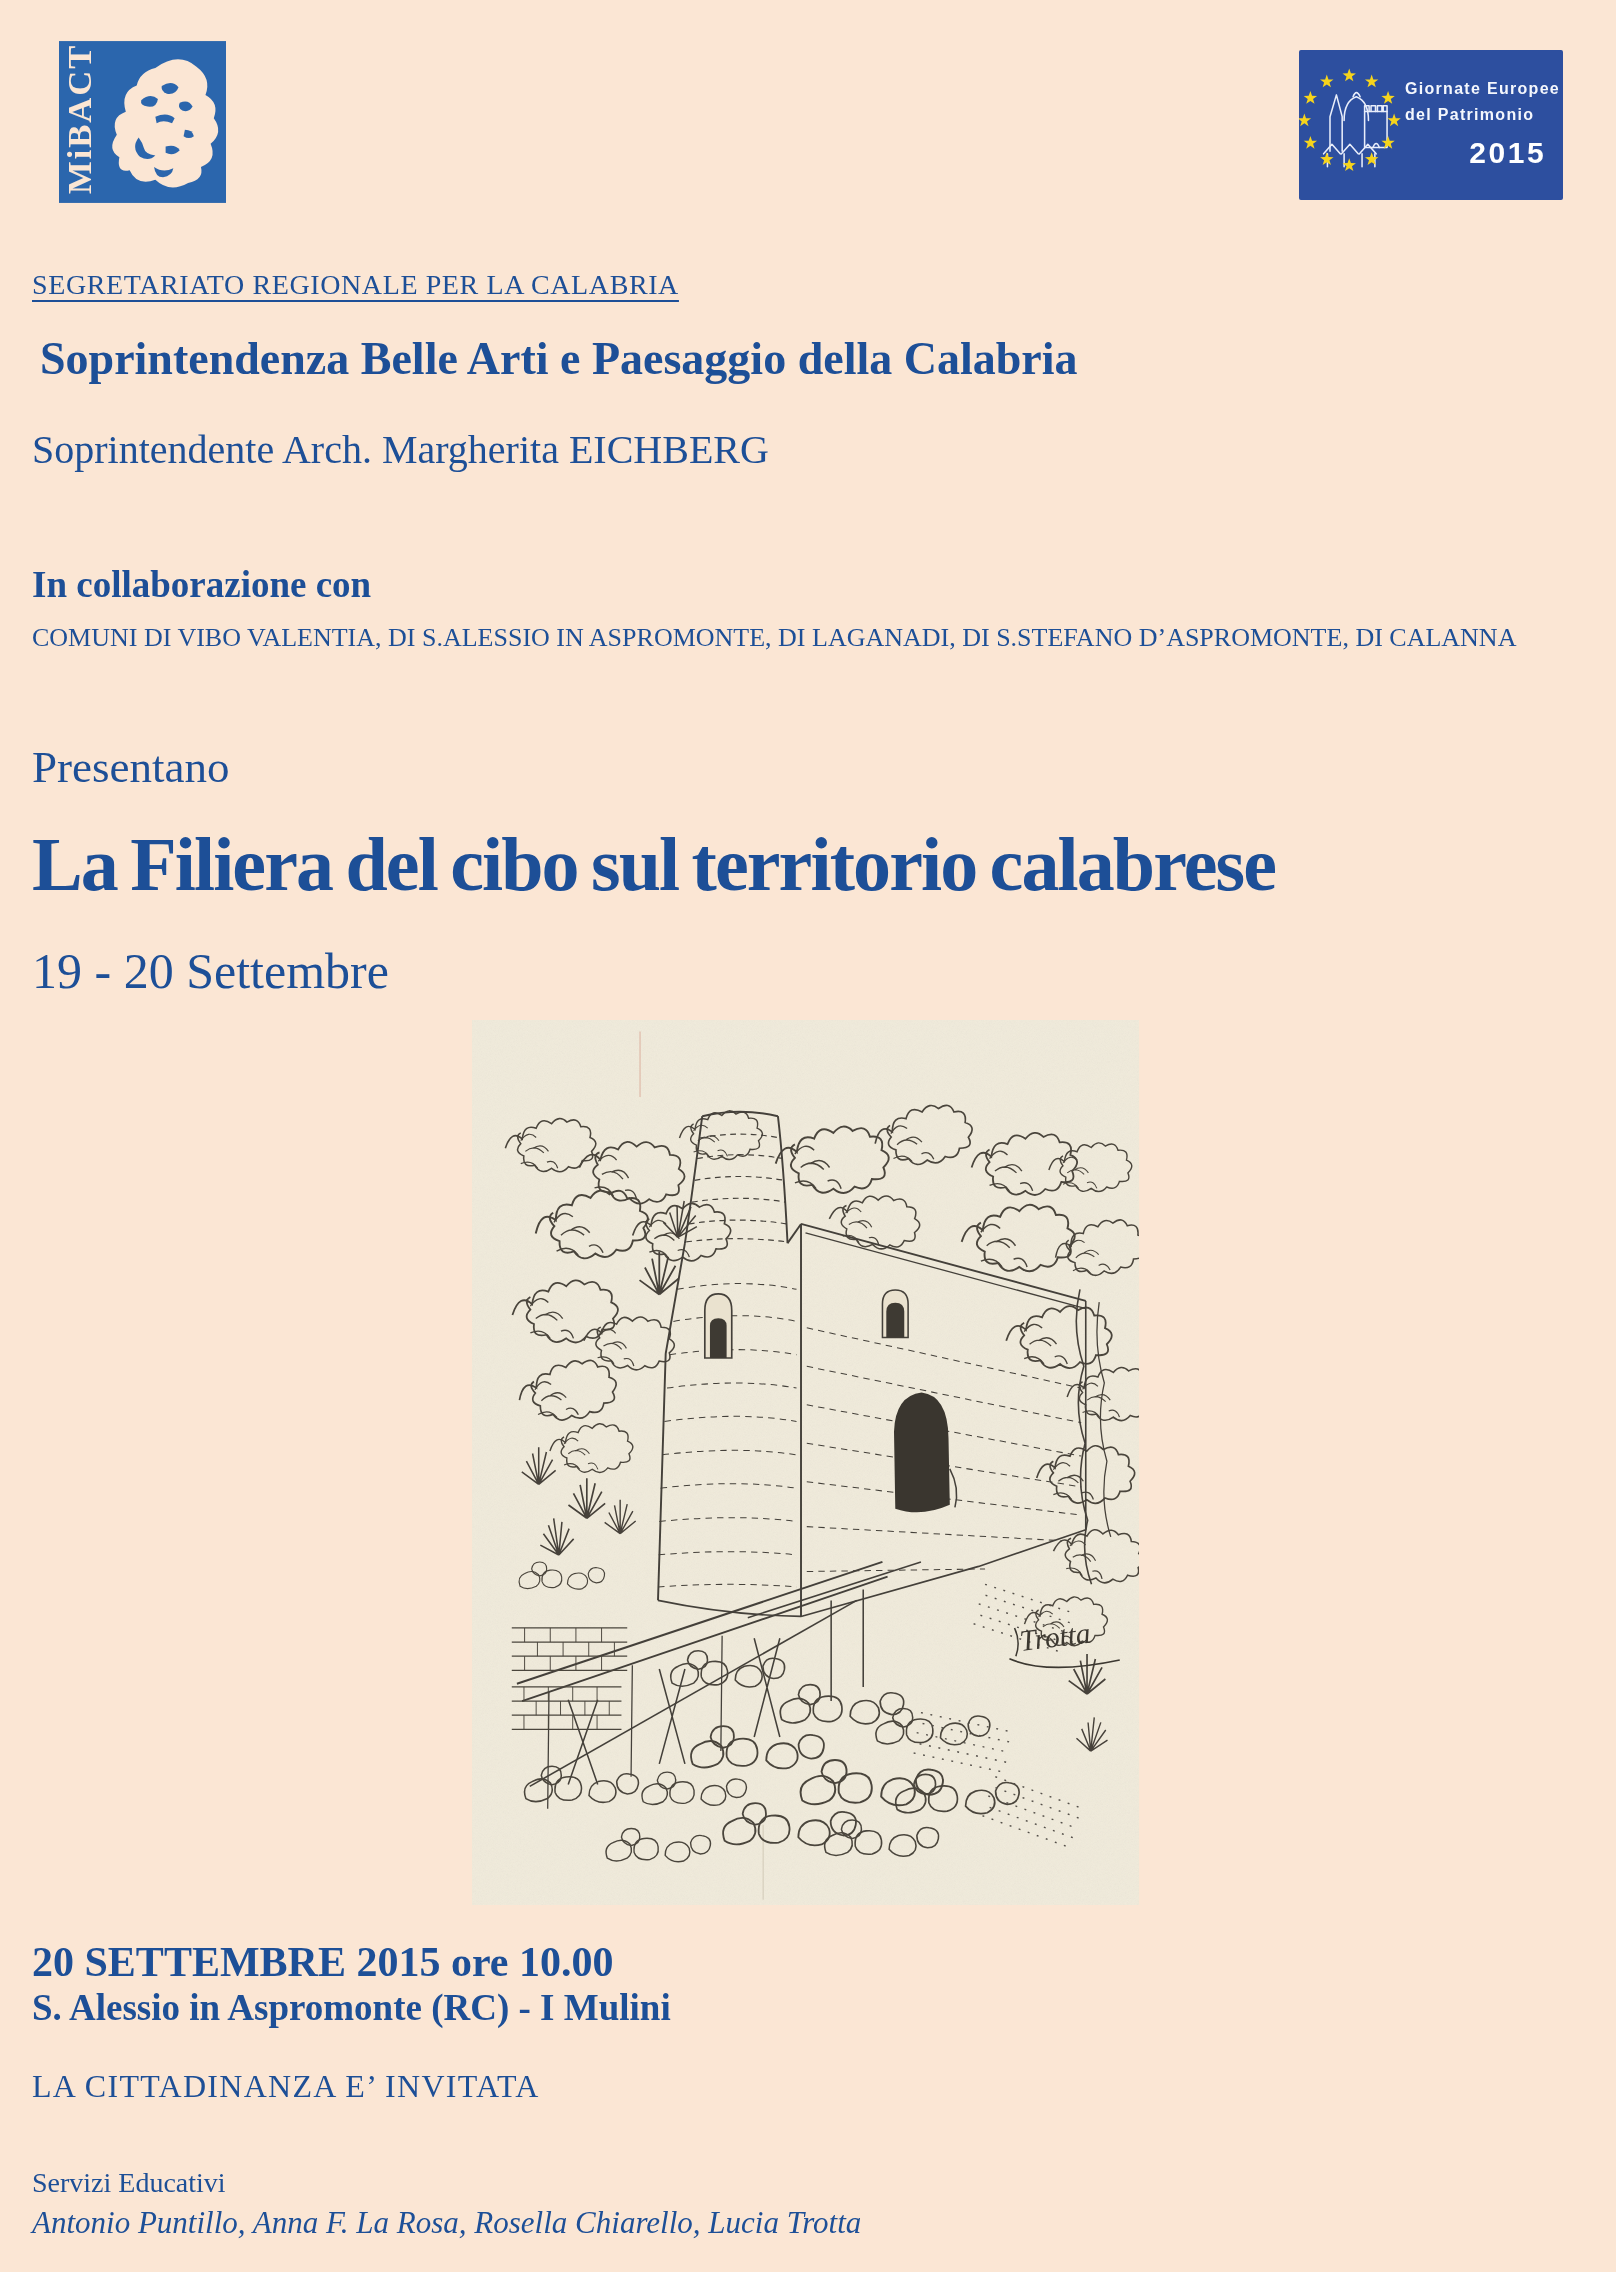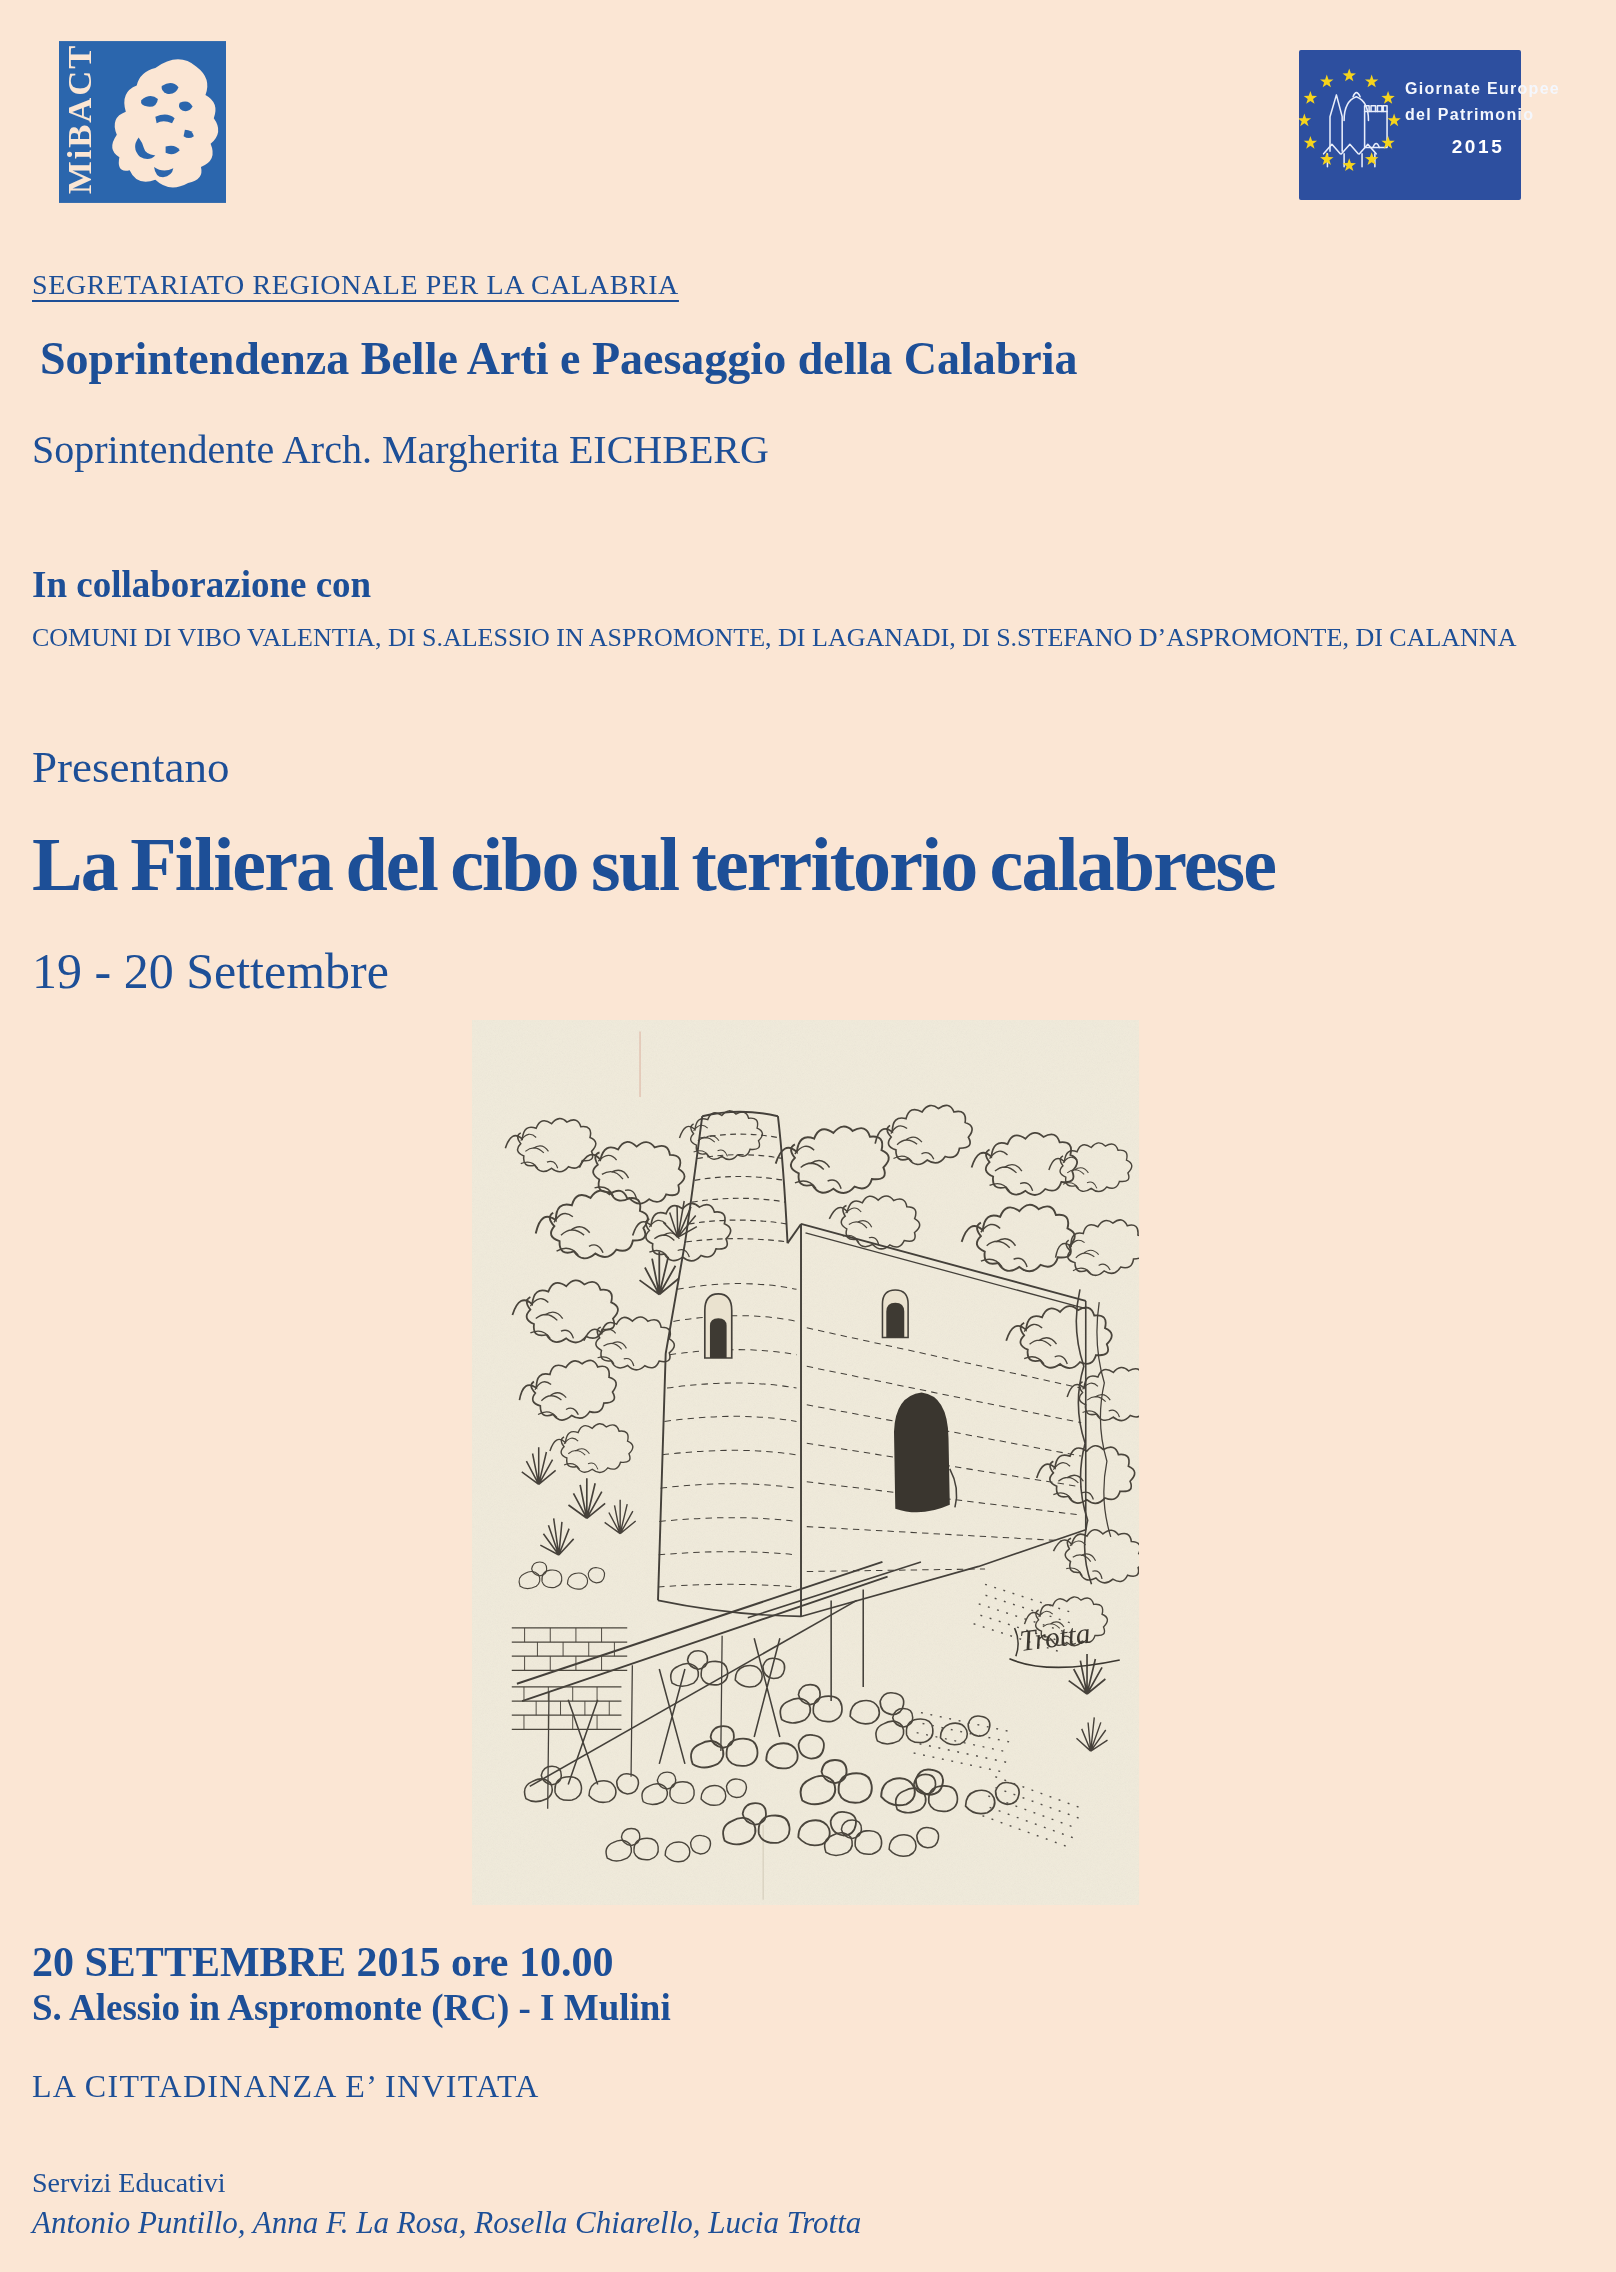--- a/index.html
+++ b/index.html
@@ -41,32 +41,32 @@
   .mibact{position:absolute;left:59px;top:41px;width:539px;height:180px;}
   .mibact-square{position:absolute;left:0;top:0;width:167px;height:162px;}
   .ministry{
     position:absolute;left:177px;top:1.3px;
     font-size:37px;line-height:43px;color:var(--mibact-blue);
     font-family:"Liberation Serif", serif;
   }
   .ministry div{white-space:nowrap;}
 
   .ehd{
-    position:absolute;left:1299px;top:50px;width:222px;height:150px;
+    position:absolute;left:1299px;top:50px;width:264px;height:150px;
     background:var(--eu-blue);border-radius:1.9px;
   }
   .ehd-text{
     position:absolute;left:106px;top:26px;color:#f4f7fd;
     font-family:"Liberation Sans", sans-serif;font-weight:700;
     font-size:16px;line-height:26px;letter-spacing:1.3px;white-space:nowrap;
   }
   .ehd-year{
     position:absolute;right:16.7px;top:86px;color:#ffffff;
     font-family:"Liberation Sans", sans-serif;font-weight:700;
-    font-size:19px;letter-spacing:2.6px;
+    font-size:30px;letter-spacing:2.6px;
   }
   .artwork{position:absolute;left:472px;top:1020px;width:667px;height:885px;}
 </style>
 </head>
 <body>
 
 <div class="mibact">
   <svg class="mibact-square" viewBox="0 0 260 252" width="167" height="162">
     <rect x="0" y="0" width="260" height="252" fill="#2b66ad"></rect>
 

